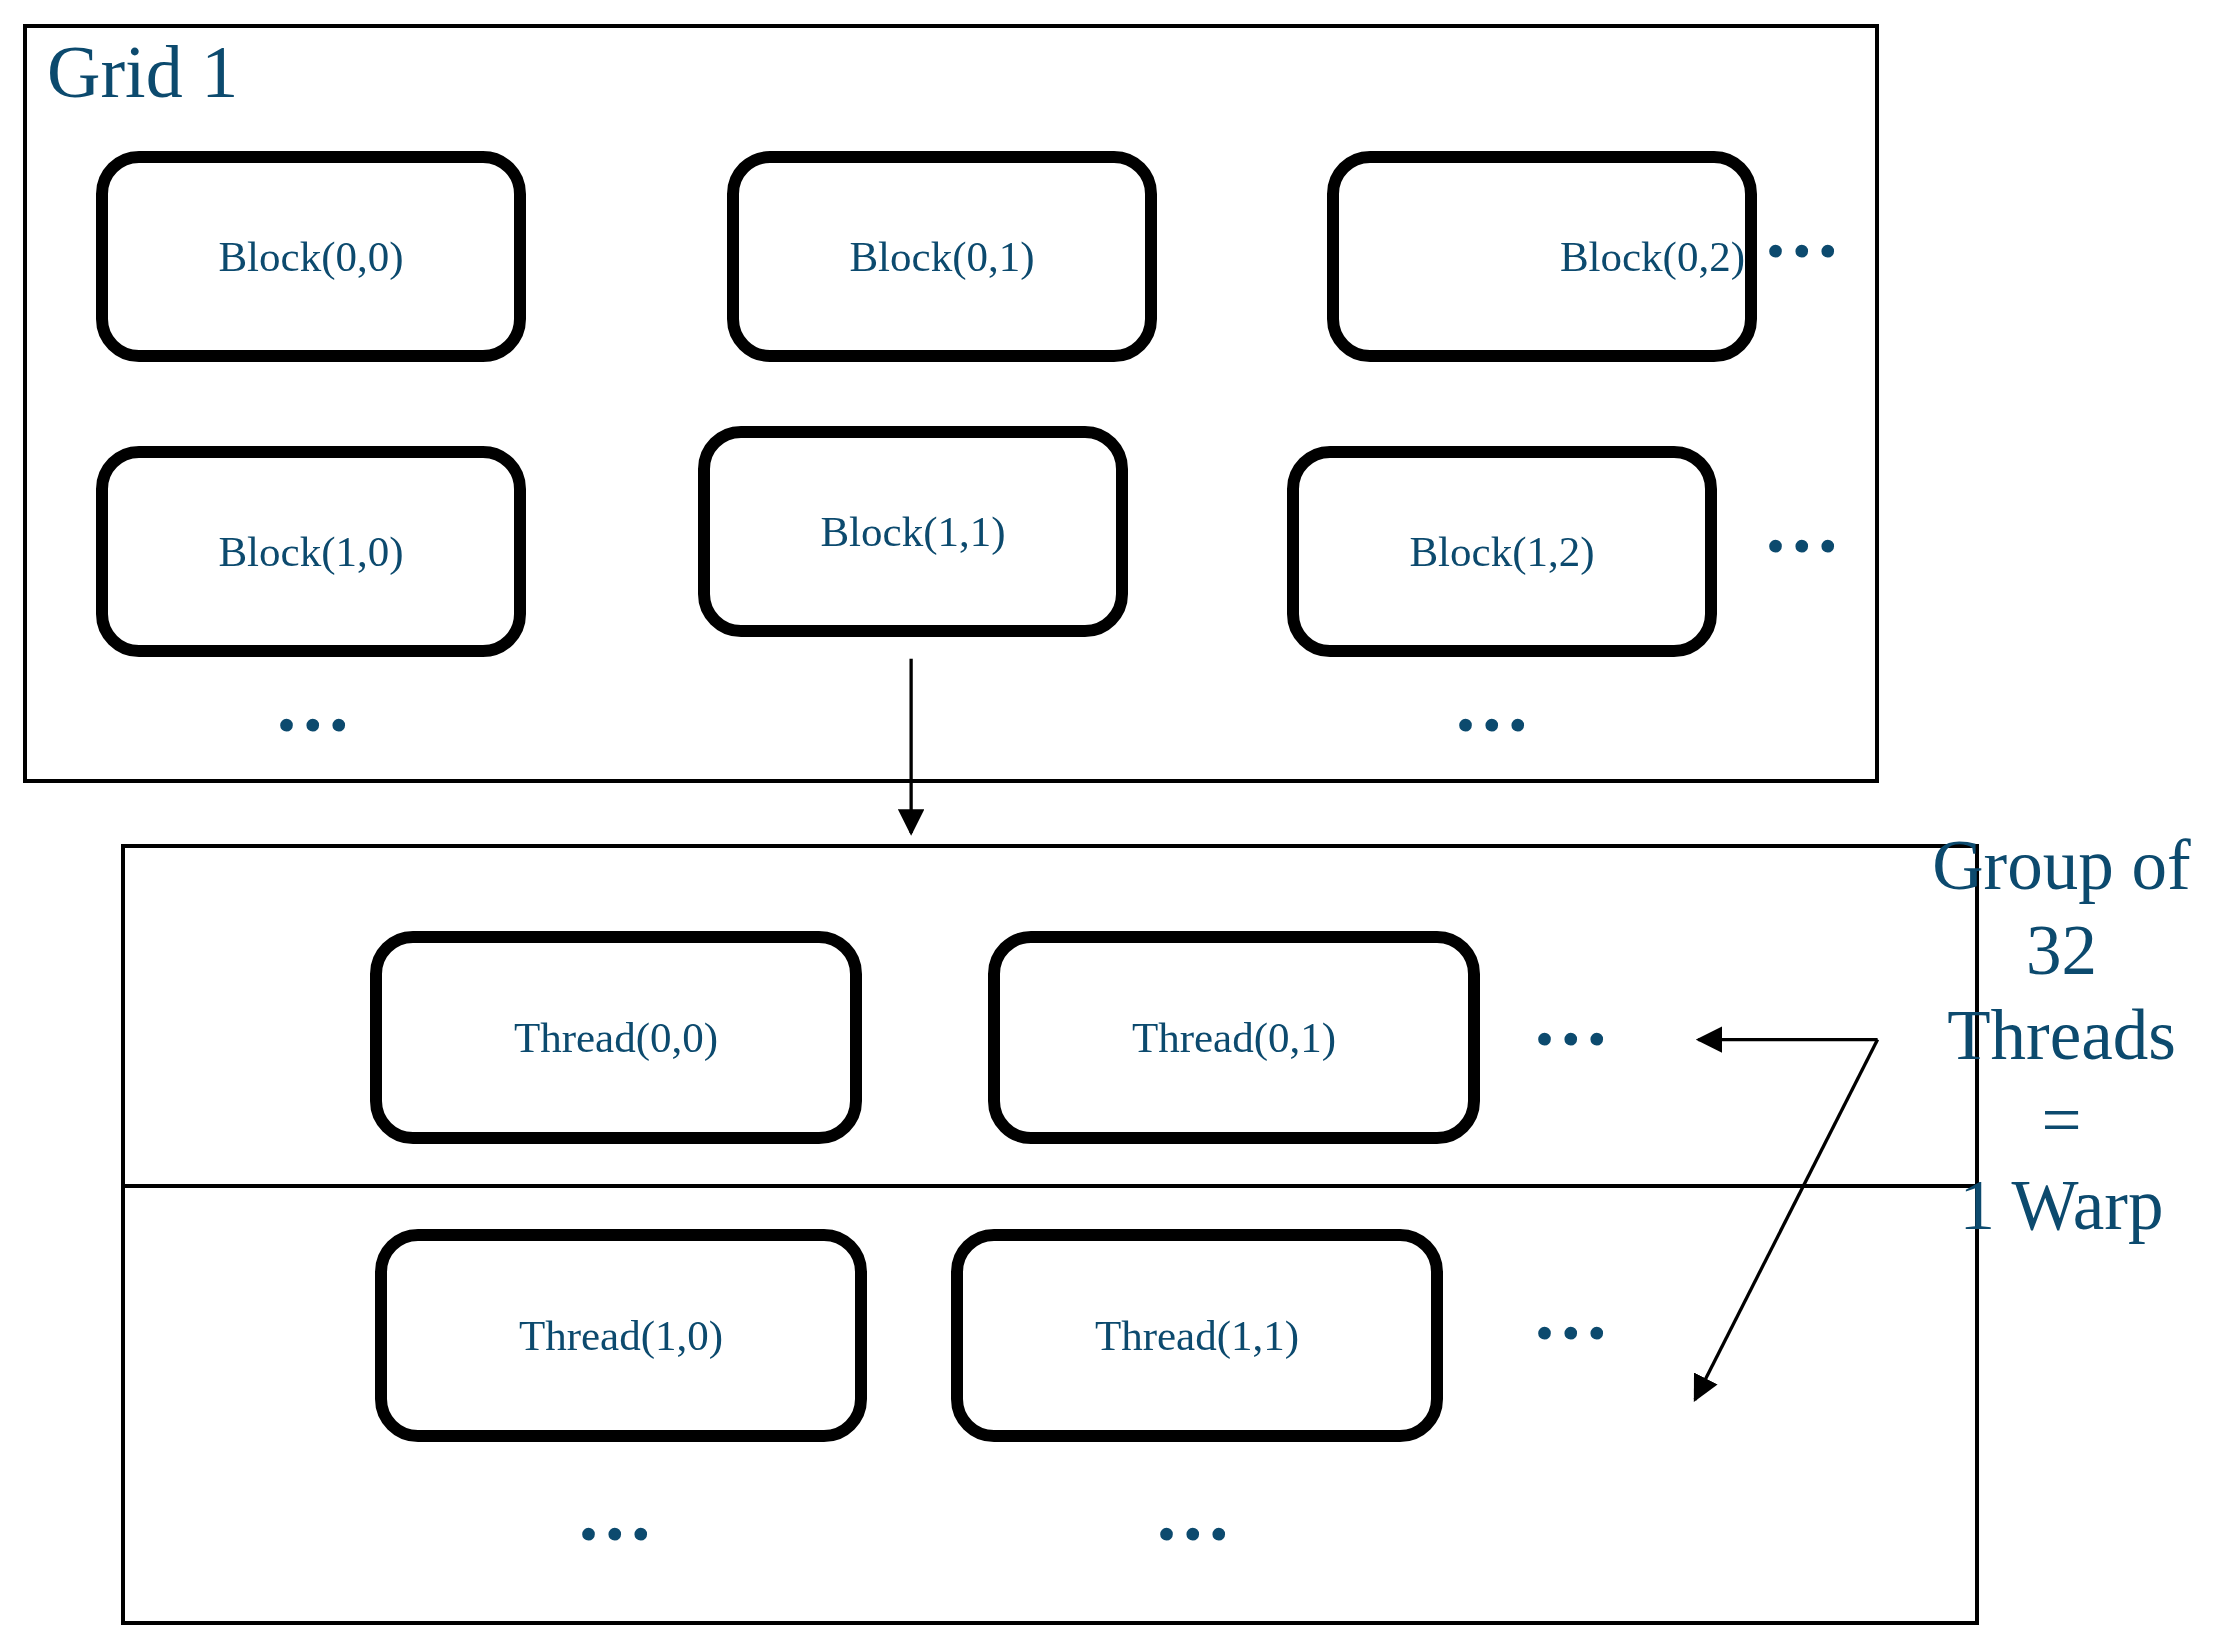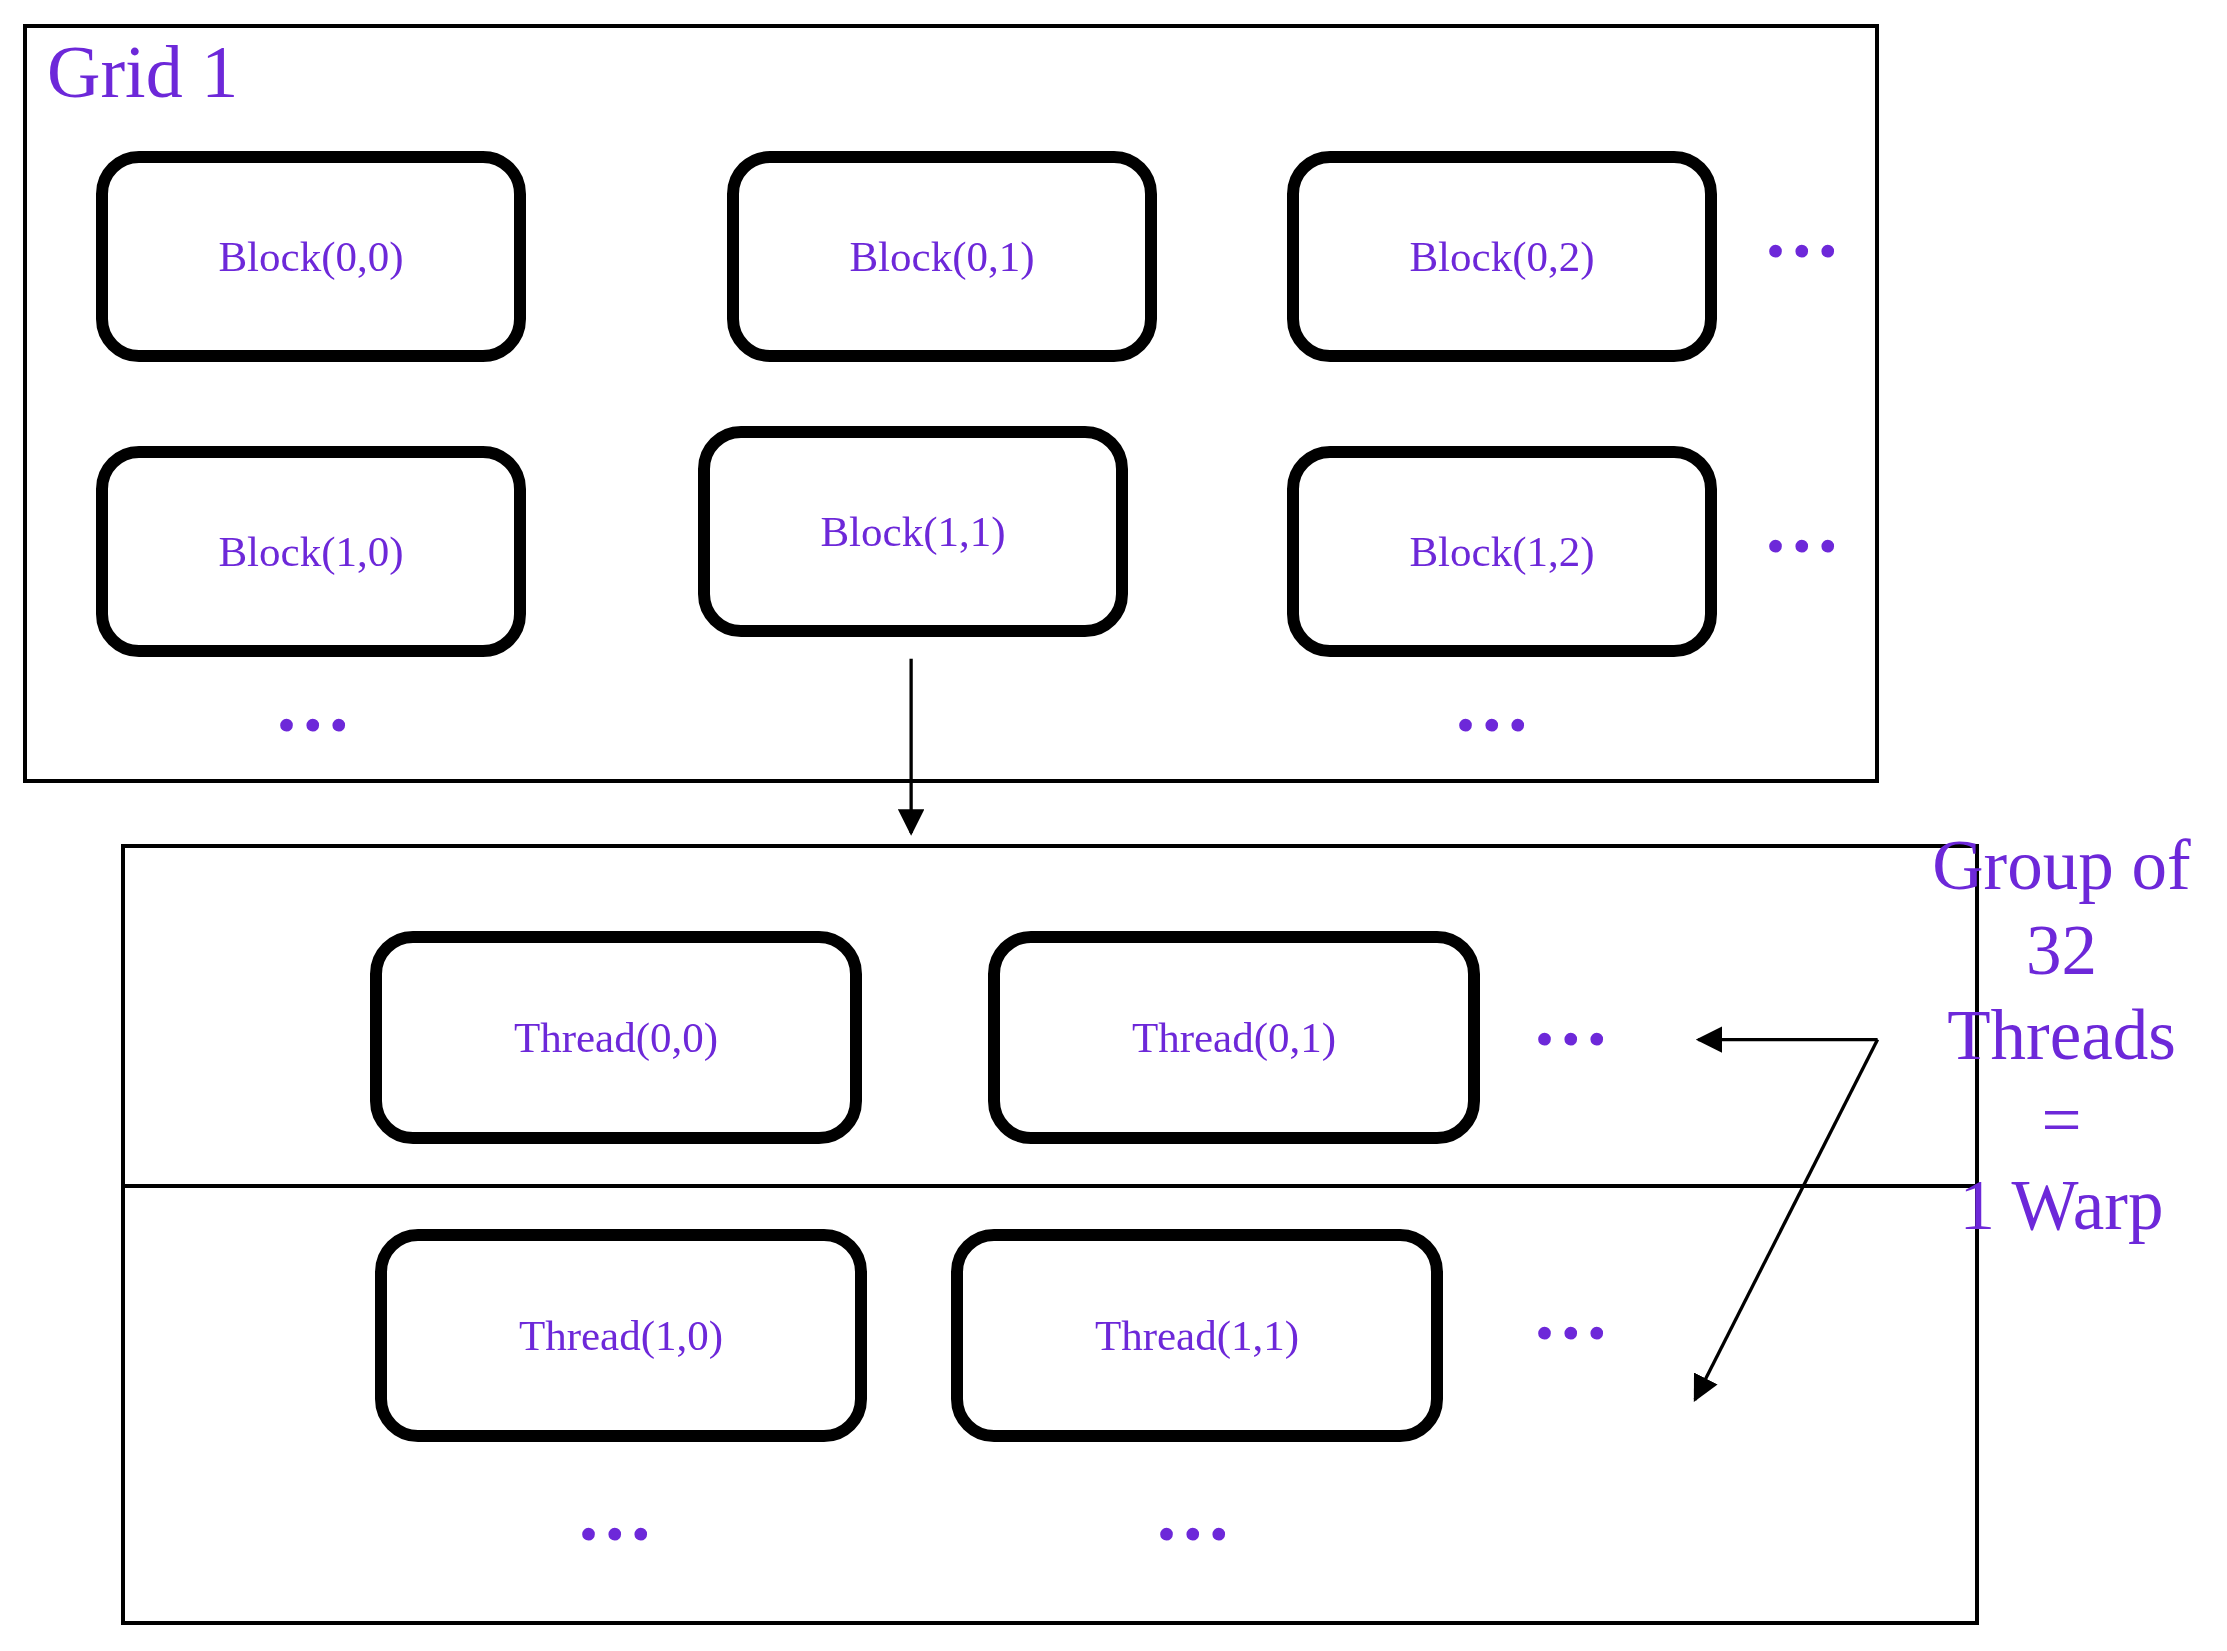--- a/index.html
+++ b/index.html
@@ -1,20 +1,20 @@
 <!DOCTYPE html>
 <html style="font-size:13.2px"><head>
 <meta charset="utf-8">
 <style>
   html,body{margin:0;padding:0;background:#ffffff;}
   .canvas{
     position:relative;
     width:2227px;height:1652px;
     background:#ffffff;
-    color:#6d28d9;
+    color:#0c4a6e;
     font-family:"Liberation Serif","DejaVu Serif",serif;
     overflow:hidden;
   }
   .frame{
     position:absolute;
     border:4.1px solid #000000;
     box-sizing:border-box;
     background:transparent;
   }
   #grid-box{left:23px;top:24px;width:1856px;height:759px;}
@@ -31,21 +31,21 @@
     box-sizing:border-box;
     display:flex;align-items:center;justify-content:center;
     font-size:43px;
     background:#ffffff;
     white-space:nowrap;
   }
   .blk{width:430px;height:211px;}
   .thr{width:492px;height:213px;}
   .b00{left:69px;top:123px;}
   .b01{left:671px;top:123px;margin-left:29px;}
-  .b02{left:1260px;top:123px;}
+  .b02{left:1300px;top:123px;justify-content:flex-end;}
   .b10{left:69px;top:418px;}
   .b11{left:671px;top:398px;text-align:right;}
   .b12{left:1260px;top:418px;}
   .t00{left:245px;top:83px;}
   .t01{left:863px;top:83px;}
   .t10{left:250px;top:381px;}
   .t11{left:826px;top:381px;}
   .divider{
     position:absolute;left:-4.1px;right:-4.1px;top:336px;height:4.1px;
     background:#000000;

